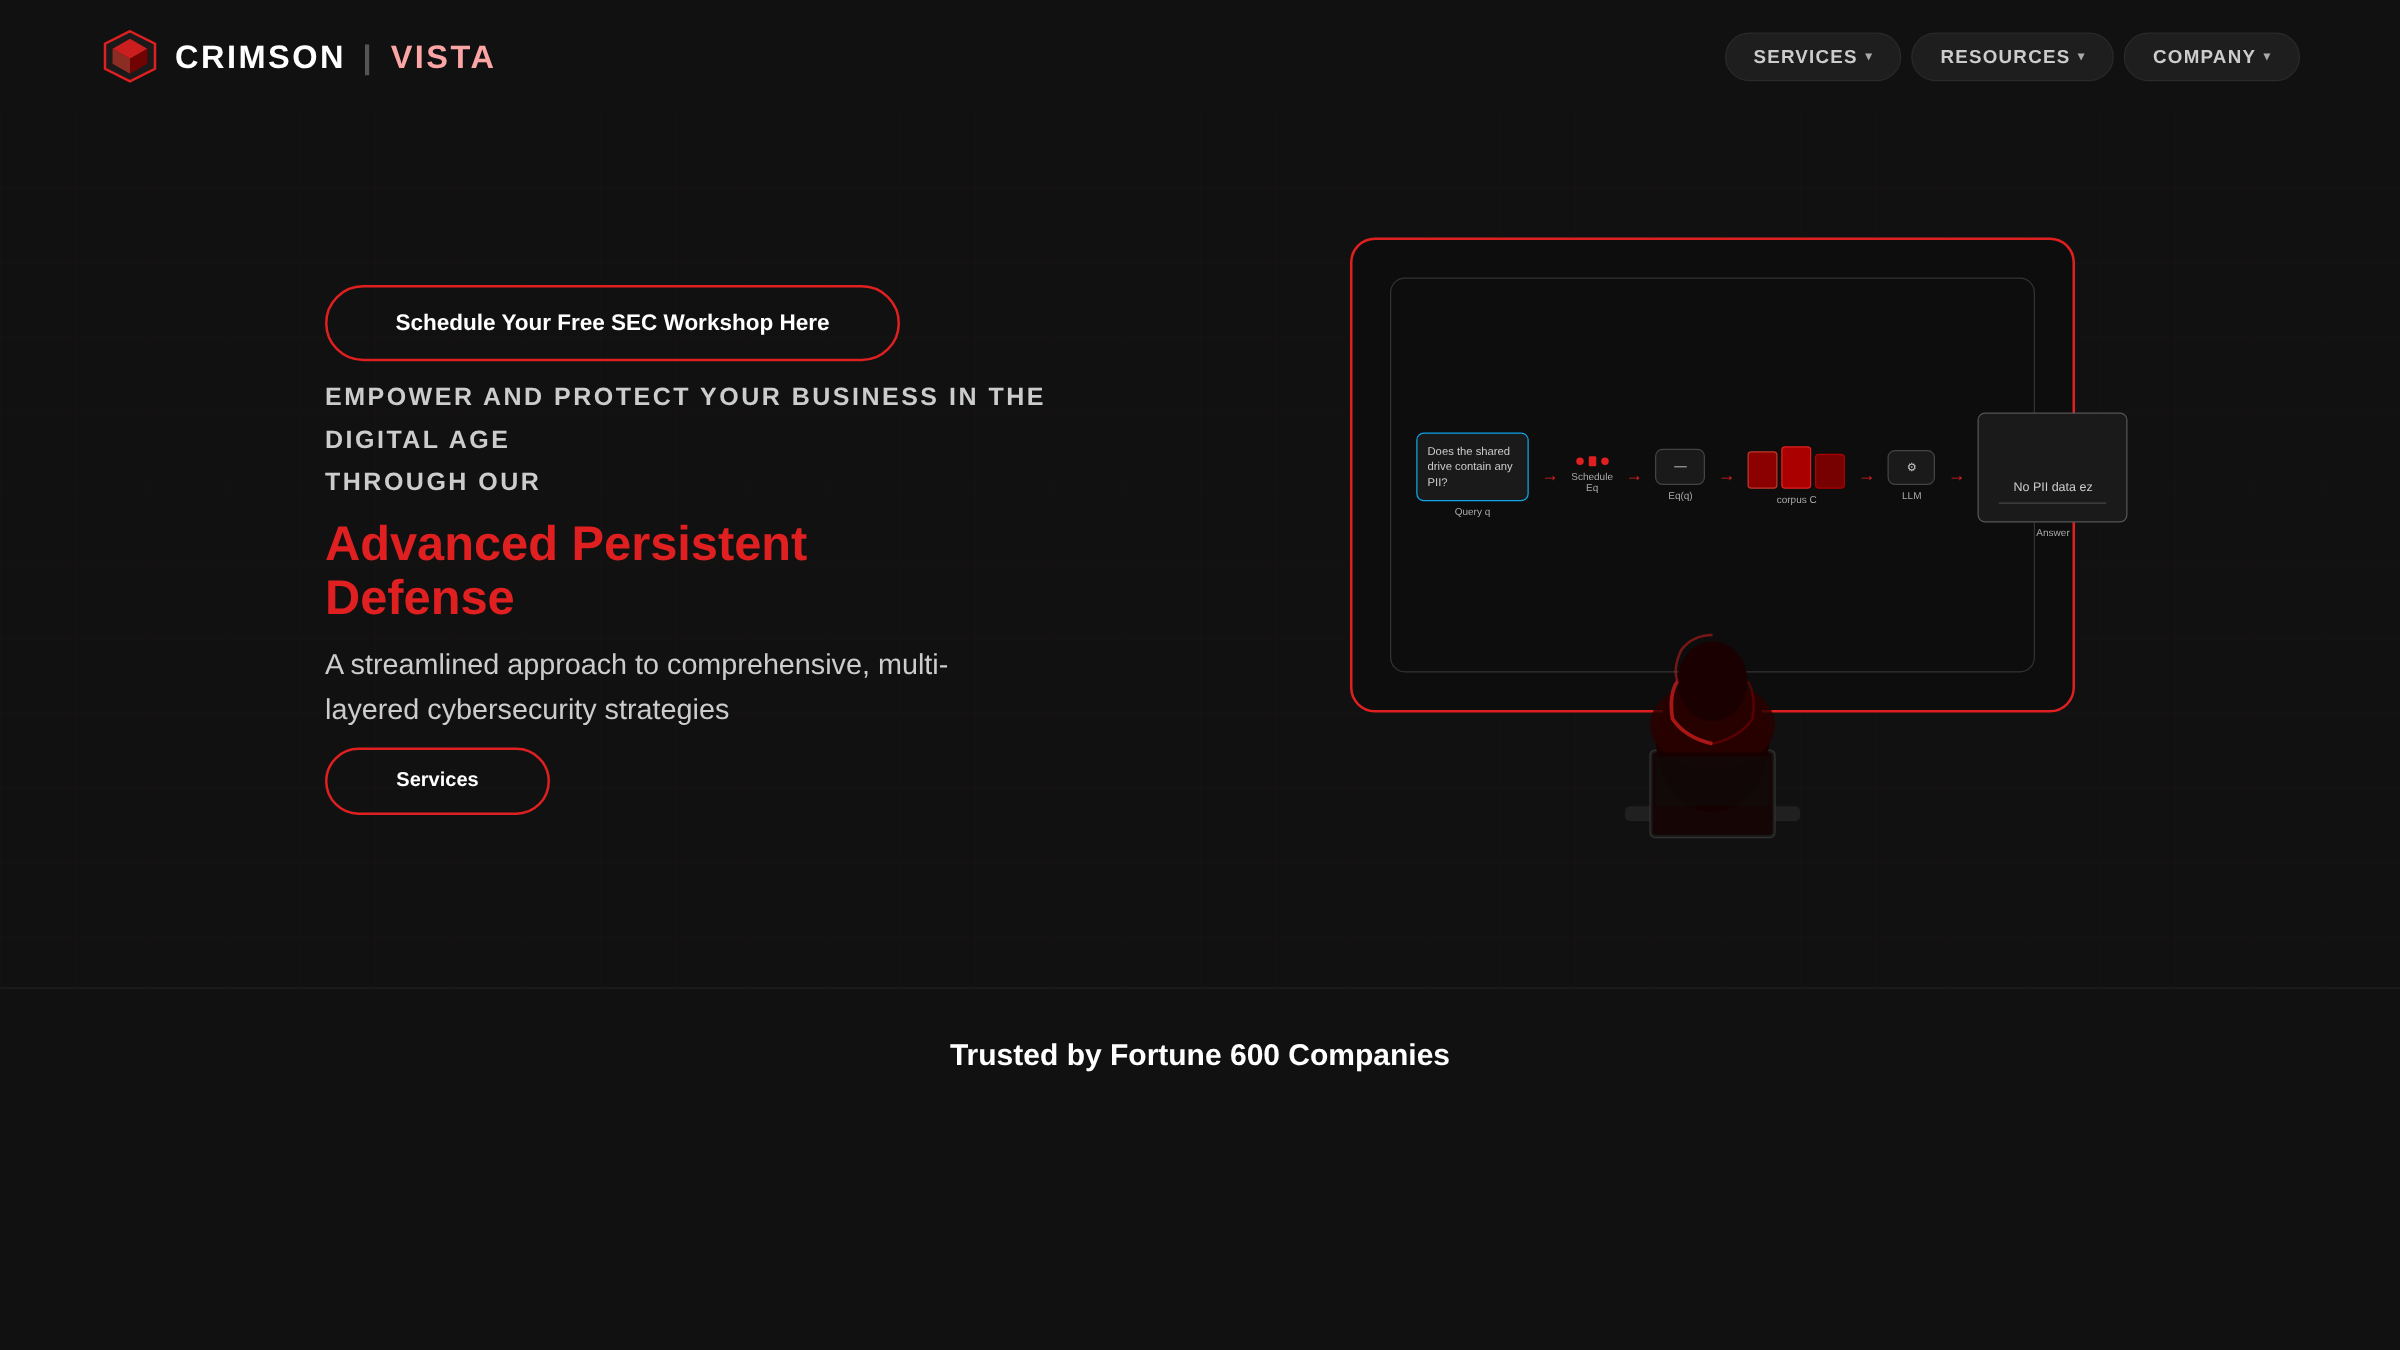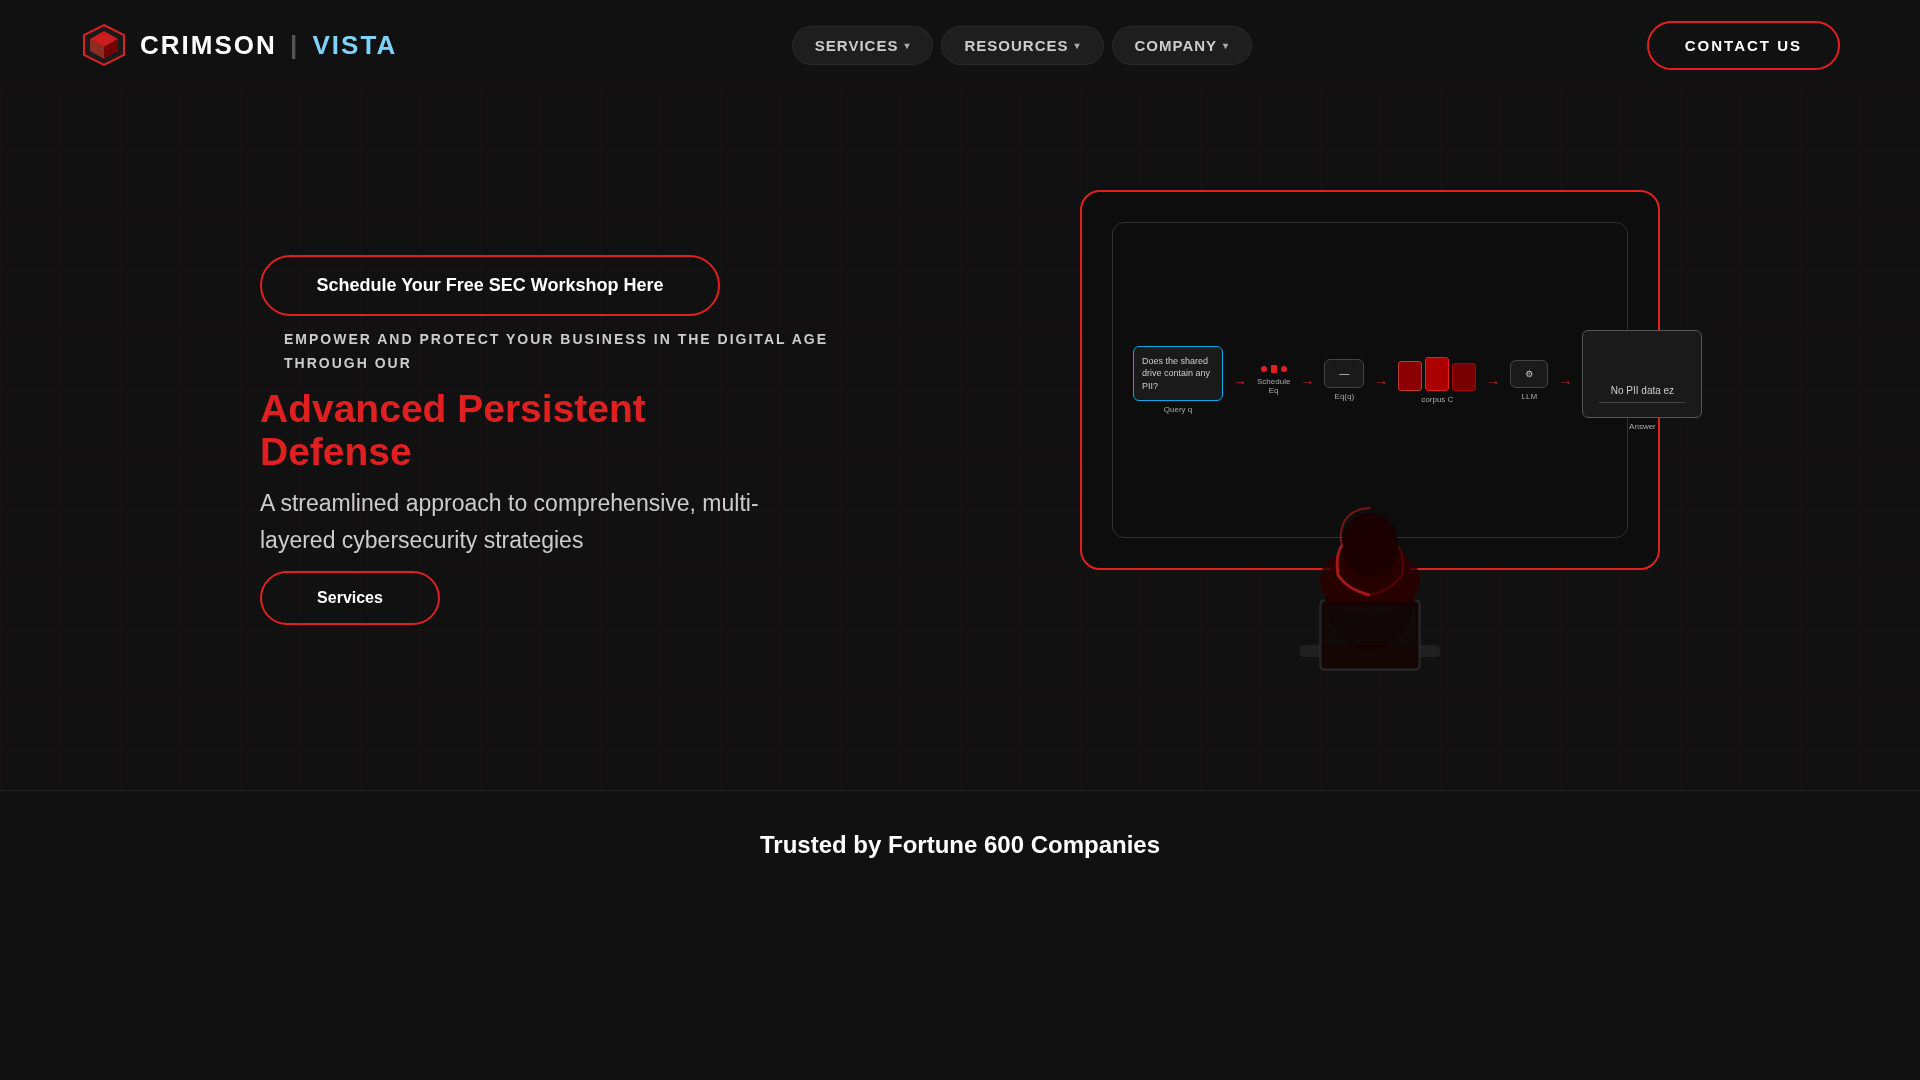--- a/index.html
+++ b/index.html
@@ -45,21 +45,21 @@
       font-weight: 700;
       letter-spacing: 2px;
       text-transform: uppercase;
     }
 
     .logo-crimson {
       color: #ffffff;
     }
 
     .logo-vista {
-      color: #7dd3fc;
+      color: #fca5a5;
     }
 
     nav {
       display: flex;
       align-items: center;
       gap: 8px;
     }
 
     .nav-item {
       display: flex;
@@ -134,27 +134,26 @@
       color: #ffffff;
       font-size: 18px;
       font-weight: 600;
       background: transparent;
       cursor: pointer;
       text-align: center;
       width: 460px;
     }
 
     .hero-subtitle {
-      font-size: 14px;
+      font-size: 20px;
       font-weight: 600;
       letter-spacing: 2px;
       color: #cccccc;
       text-transform: uppercase;
       line-height: 1.7;
-      margin-left: 24px;
     }
 
     .hero-title {
       font-size: 39px;
       font-weight: 700;
       color: #e02020;
       line-height: 1.1;
     }
 
     .hero-description {
@@ -313,21 +312,20 @@
     <div class="nav-item">
       <span>RESOURCES</span>
       <span class="nav-chevron">▾</span>
     </div>
     <div class="nav-item">
       <span>COMPANY</span>
       <span class="nav-chevron">▾</span>
     </div>
   </nav>
 
-  <button class="contact-btn">CONTACT US</button>
 </header>
 
 <section class="hero">
   <div class="hero-left">
     <button class="workshop-btn">Schedule Your Free SEC Workshop Here</button>
 
     <p class="hero-subtitle">
       <span>EMPOWER AND PROTECT YOUR BUSINESS IN THE DIGITAL AGE</span><br>
       <span>THROUGH OUR</span>
     </p>

